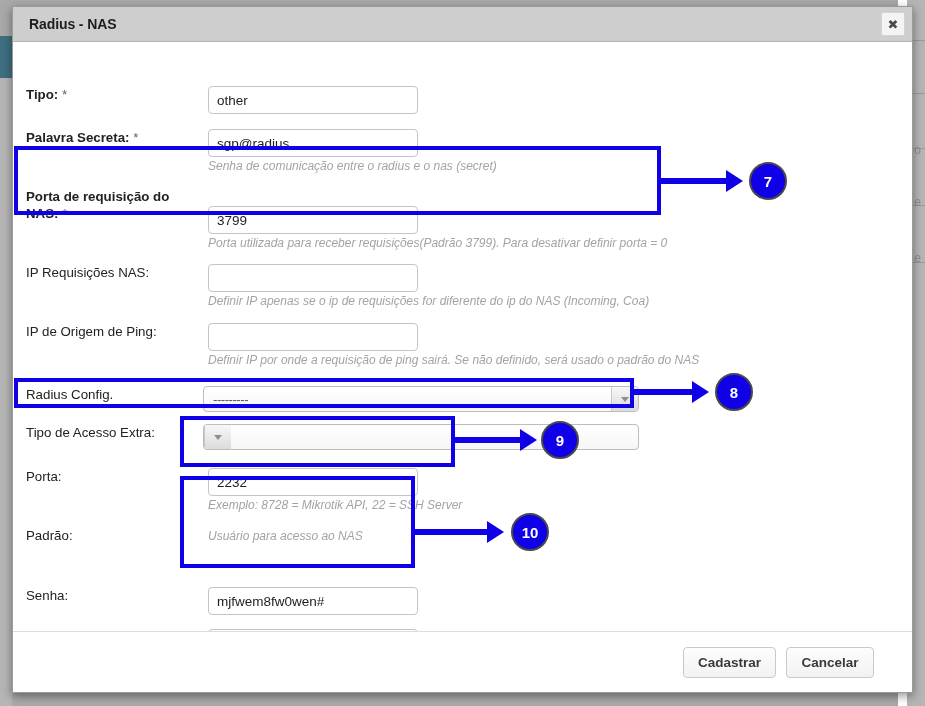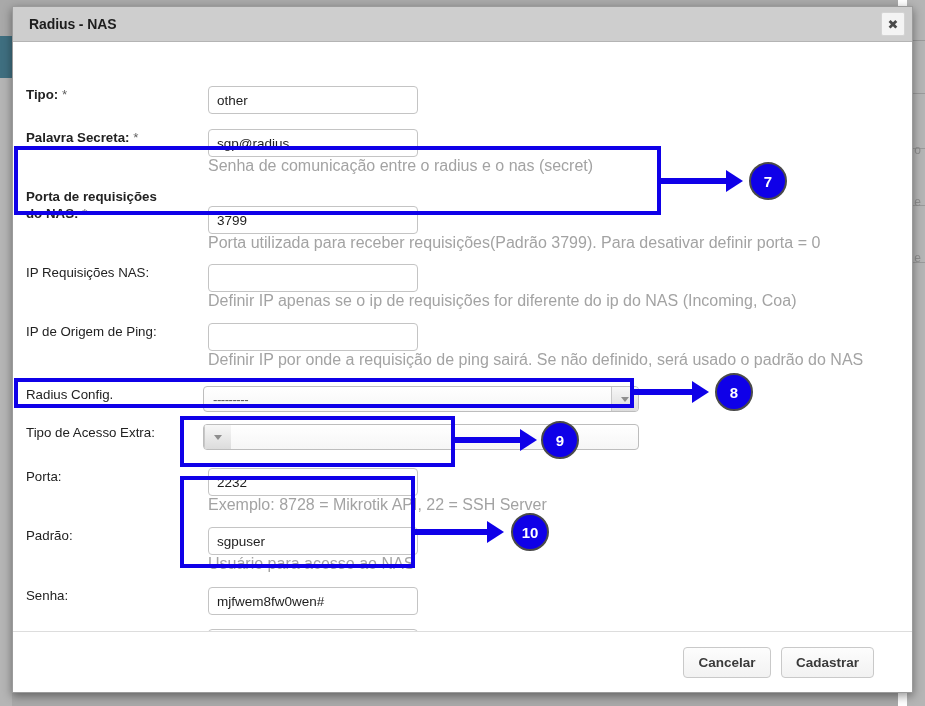--- a/index.html
+++ b/index.html
@@ -174,25 +174,26 @@
     border: 1px solid #c4c4c4;
     border-radius: 4px;
     background: #ffffff;
     font-family: "Liberation Sans", sans-serif;
     font-size: 13.5px;
     color: #1e1e1e;
     padding: 0 8px;
     outline: none;
   }
   .help {
-    font-size: 16px;
+    font-size: 12px;
     color: #a3a3a3;
     line-height: 14px;
     margin-top: 2px;
     white-space: nowrap;
+    font-style: italic;
   }
   .sel-wrap {
     width: 436px;
     height: 26px;
     box-sizing: border-box;
     border: 1px solid #bdbdbd;
     border-radius: 4px;
     background: linear-gradient(#ffffff, #f6f6f6);
     display: flex;
     align-items: center;
@@ -303,21 +304,21 @@
 
     <div class="form-row" style="top:87px;">
       <div class="lbl bold"><span>Palavra Secreta:</span> <span class="req">*</span></div>
       <div class="fld">
         <input class="txt" type="text" value="sgp@radius" style="">
         <div class="help">Senha de comunicação entre o radius e o nas (secret)</div>
       </div>
     </div>
 
     <div class="form-row" style="top:146px;">
-      <div class="lbl bold" style="width:150px;"><span>Porta de requisições do NAS:</span> <span class="req">*</span></div>
+      <div class="lbl bold" style="width:150px;"><span>Porta de requisição do NAS:</span> <span class="req">*</span></div>
       <div class="fld" style="top:18px;">
         <input class="txt" type="text" value="3799" style="">
         <div class="help">Porta utilizada para receber requisições(Padrão 3799). Para desativar definir porta = 0</div>
       </div>
     </div>
 
     <div class="form-row" style="top:222px;">
       <div class="lbl">IP Requisições NAS:</div>
       <div class="fld">
         <input class="txt" type="text" value="" style="">
@@ -360,21 +361,20 @@
       <div class="lbl">Porta:</div>
       <div class="fld">
         <input class="txt" type="text" value="2232" style="">
         <div class="help">Exemplo: 8728 = Mikrotik API, 22 = SSH Server</div>
       </div>
     </div>
 
     <div class="form-row" style="top:485px;">
       <div class="lbl">Padrão:</div>
       <div class="fld">
-        <input class="txt" type="text" value="sgpuser" style="">
         <div class="help">Usuário para acesso ao NAS</div>
       </div>
     </div>
 
     <div class="form-row" style="top:545px;">
       <div class="lbl">Senha:</div>
       <div class="fld">
         <input class="txt" type="text" value="mjfwem8fw0wen#" style="">
       </div>
     </div>
@@ -383,22 +383,22 @@
       <div class="lbl bold"><span>Timeout:</span> <span class="req">*</span></div>
       <div class="fld">
         <input class="txt" type="text" value="30" style="">
         
       </div>
     </div>
 
   </div>
 
   <div id="modal-footer">
+    <button class="ftr-btn">Cadastrar</button>
     <button class="ftr-btn">Cancelar</button>
-    <button class="ftr-btn">Cadastrar</button>
   </div>
 
 </div>
 
 <div id="annot">
 
   <div class="hbox" style="left:14px; top:146px; width:647px; height:69px;"></div>
   <div class="arrow-line" style="left:661px; top:178px; width:70px;"></div>
   <div class="arrow-head" style="left:726px; top:170px;"></div>
   <div class="badge" style="left:749px; top:162px;">7</div>

